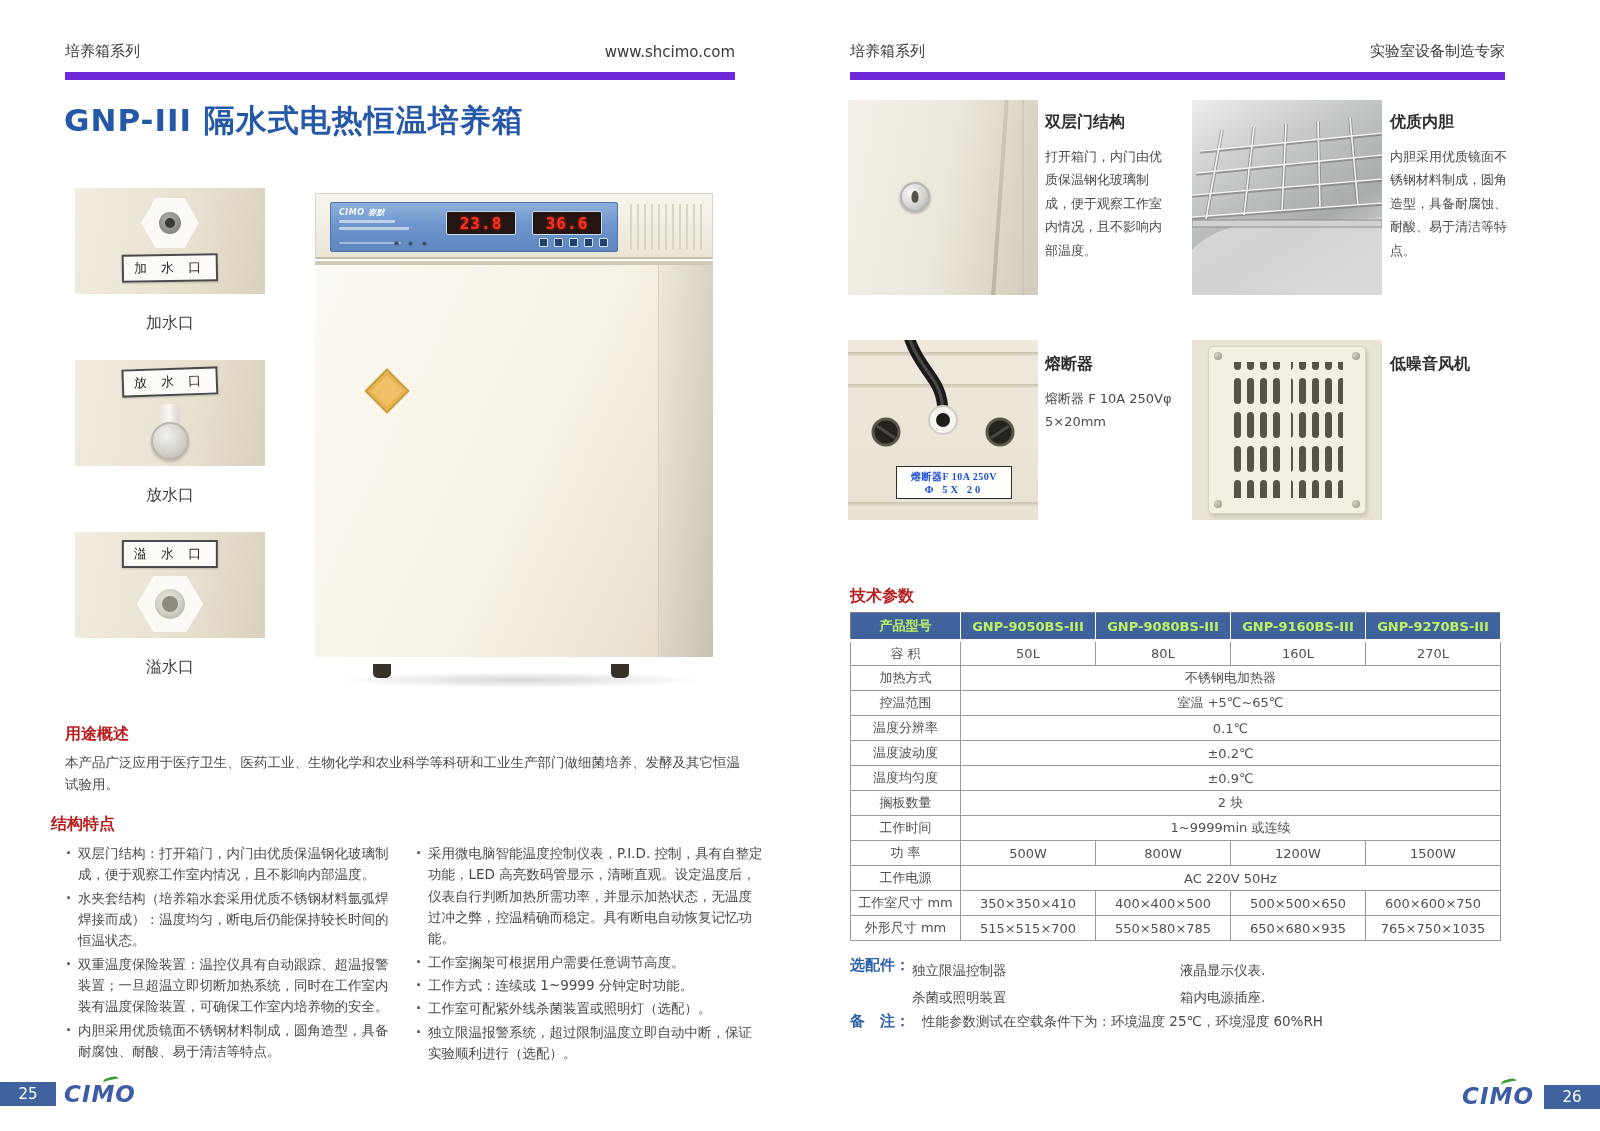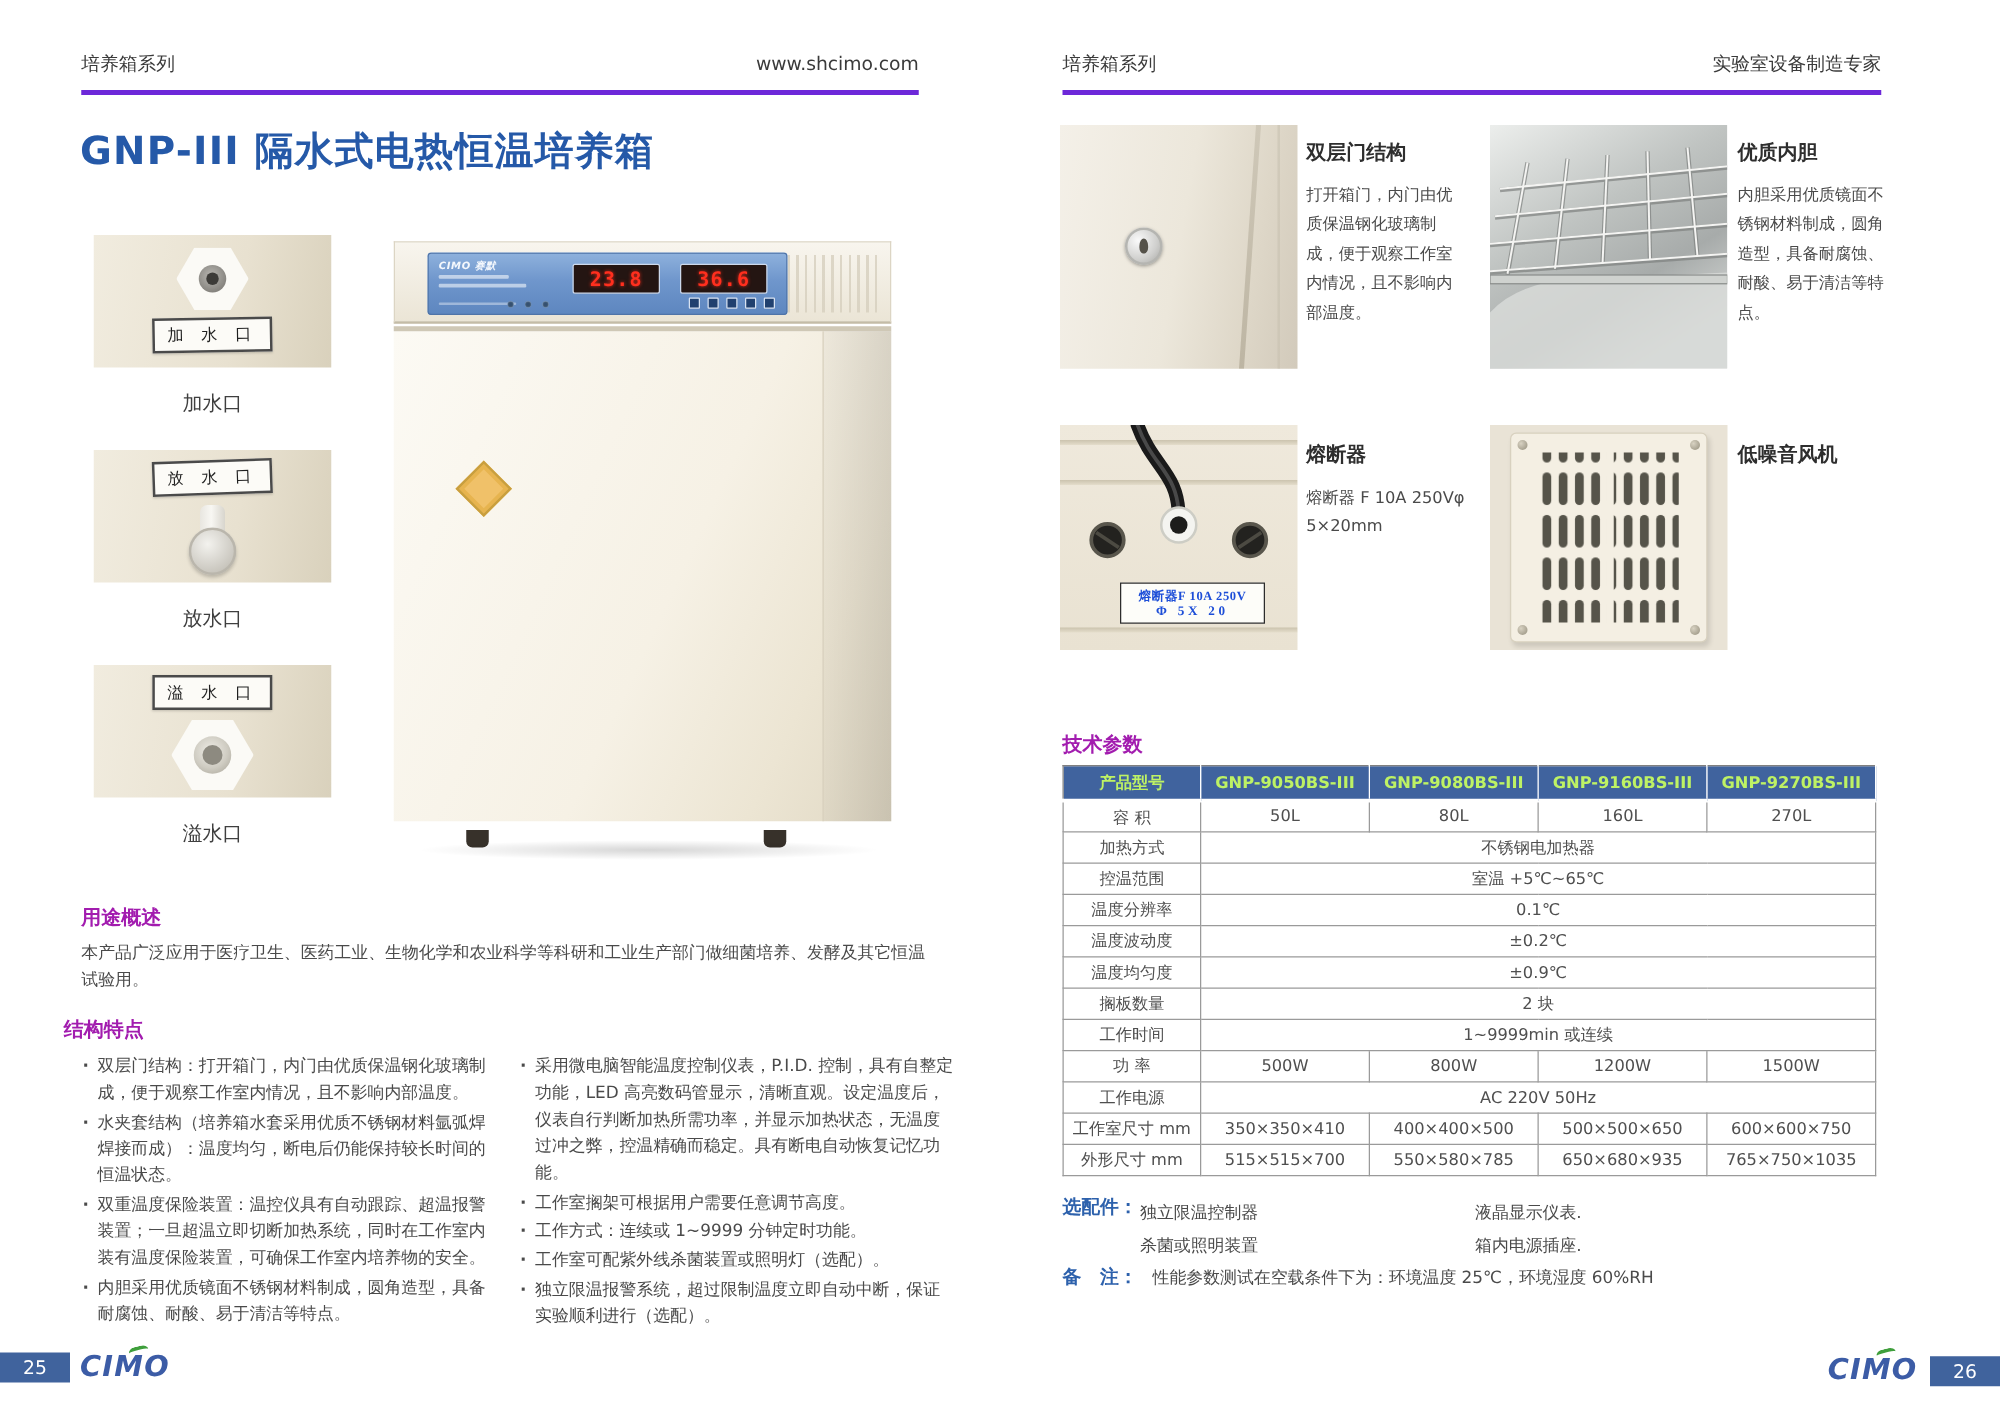--- a/index.html
+++ b/index.html
@@ -5,21 +5,21 @@
   * { margin:0; padding:0; box-sizing:border-box; }
   html,body { width:1600px; height:1131px; }
   body {
     position:relative; background:#ffffff; overflow:hidden;
     font-family:"DejaVu Sans","Liberation Sans",sans-serif; color:#3c3c3c;
   }
 
   
   .page-header {
     position:absolute; top:42px; display:flex; justify-content:space-between;
-    align-items:flex-start; border-bottom:4px solid #6d28d9; padding-bottom:11px;
+    align-items:flex-end; border-bottom:8px solid #6d28d9; padding-bottom:11px;
     font-size:15px; color:#3a3a3a;
   }
   .hdr-left { left:65px; width:670px; }
   .hdr-right { left:850px; width:655px; }
 
   
   .doc-title {
     position:absolute; left:64px; top:100px; font-size:31px; font-weight:bold;
     color:#2559a8; letter-spacing:1px;
   }
@@ -65,21 +65,20 @@
     border:1px solid #dcd5c4; border-bottom:2px solid #c4bca7;
   }
   .lid-vents {
     position:absolute; right:10px; top:10px; width:72px; height:46px; opacity:.8;
     background:repeating-linear-gradient(90deg,#d6cfbe 0 2px,transparent 2px 7px);
   }
   .ctrl-panel {
     position:absolute; top:8px; left:14px; width:288px; height:50px; border-radius:3px;
     background:linear-gradient(180deg,#8fb2dd 0%,#6f96cc 45%,#5d86bf 100%);
     box-shadow:inset 0 0 0 1px #4f74a8;
-    margin-left:12px;
   }
   .panel-brand {
     position:absolute; left:9px; top:5px; font-size:8px; font-weight:bold;
     font-style:italic; color:#f4f8fd; letter-spacing:.5px; white-space:nowrap;
   }
   .tline { position:absolute; left:9px; height:3px; background:rgba(255,255,255,.55); border-radius:1px; }
   .led {
     position:absolute; top:9px; width:70px; height:24px; background:#241512;
     border:1px solid #cdd9ec; border-radius:2px; color:#ff2f1e; text-align:center;
     line-height:23px; font-family:"DejaVu Sans Mono","Liberation Mono",monospace;
@@ -104,21 +103,21 @@
     position:absolute; top:110px; left:56px; width:32px; height:32px;
     transform:rotate(45deg); background:#f0c169; border:2px solid #c99f3e;
     box-shadow:inset 0 0 0 3px #e7b44f;
   }
   .foot { position:absolute; bottom:8px; width:18px; height:14px; background:#37312a; border-radius:0 0 5px 5px; }
   .shadow {
     position:absolute; bottom:0; left:30px; width:372px; height:16px;
     background:radial-gradient(ellipse at center, rgba(0,0,0,.16), transparent 70%);
   }
 
-  .section-heading { position:absolute; font-size:16px; font-weight:bold; color:#a21caf; }
+  .section-heading { position:absolute; font-size:16px; font-weight:bold; color:#b91c1c; }
   .usage-body {
     position:absolute; left:65px; top:752px; width:680px; font-size:13.5px;
     color:#4a4a4a; line-height:1.6;
   }
   .features-wrap { position:absolute; left:65px; top:843px; width:700px; display:flex; gap:18px; }
   .feat-col { list-style:none; font-size:13.5px; color:#4a4a4a; line-height:1.58; }
   .feat-col.c1 { width:332px; }
   .feat-col.c2 { width:348px; }
   .feat-col li { position:relative; padding-left:13px; margin-bottom:2px; }
   .feat-col li::before { content:"·"; position:absolute; left:1px; top:0; font-weight:bold; color:#4a4a4a; }

